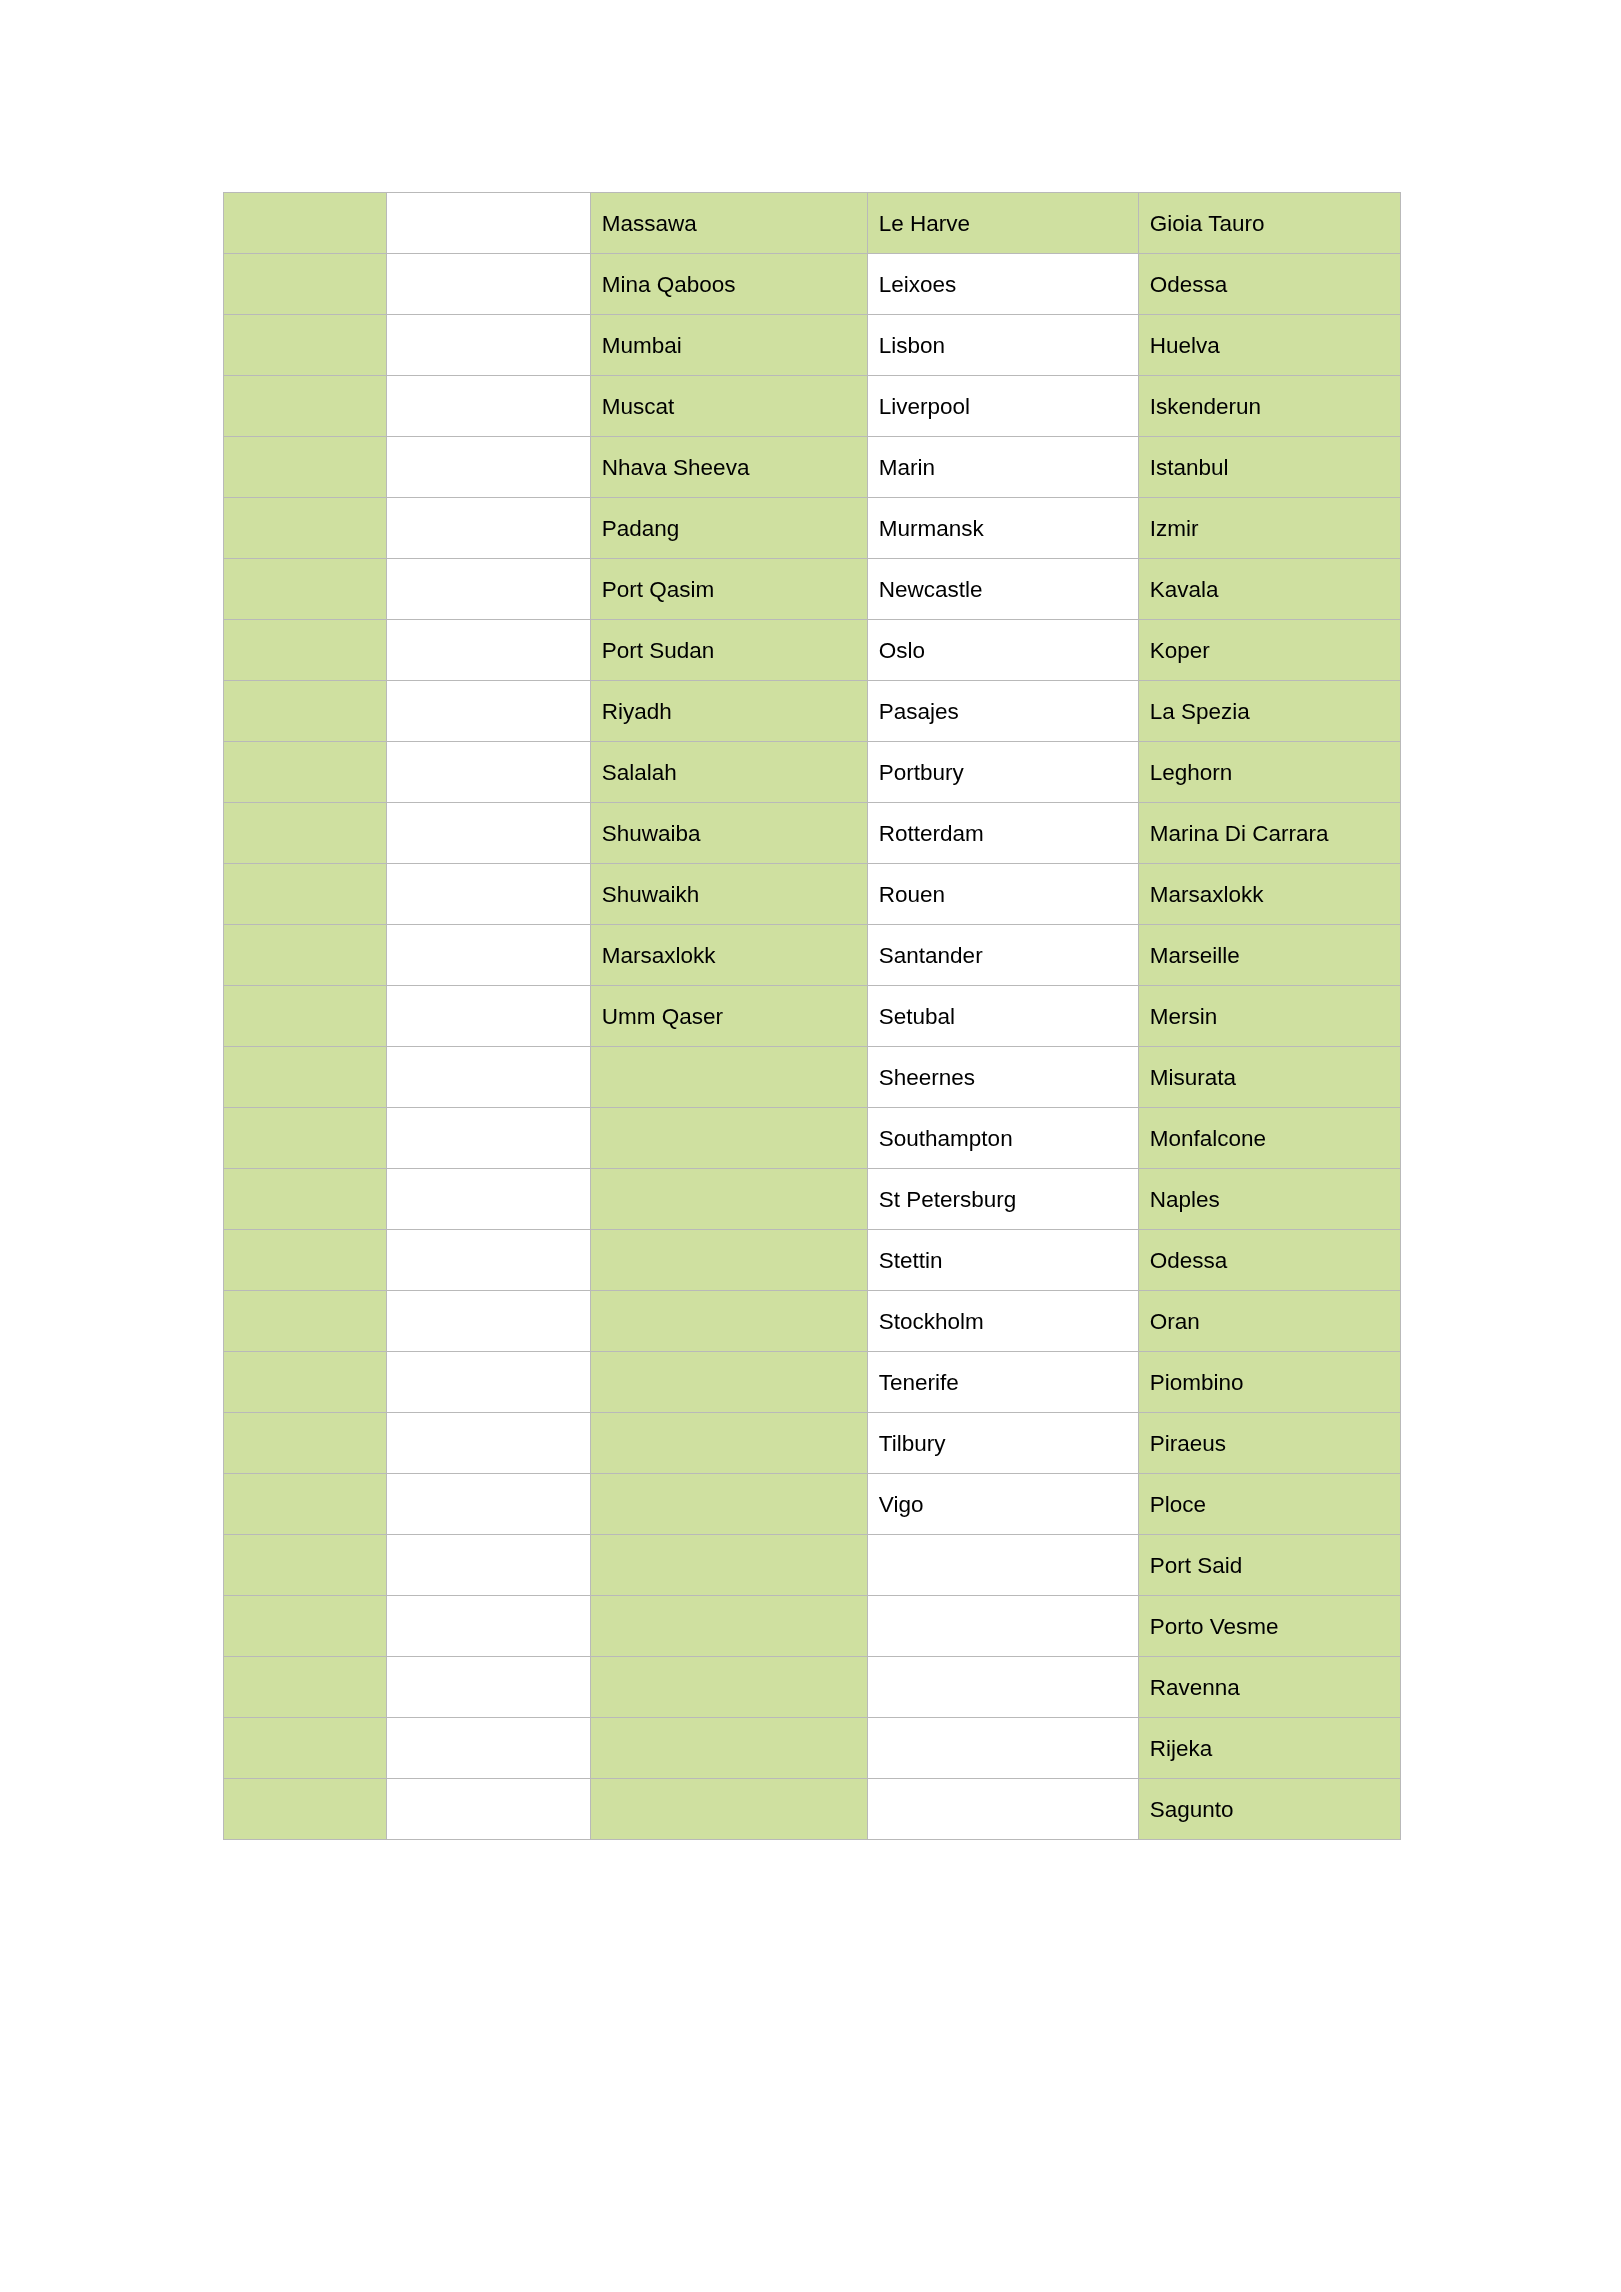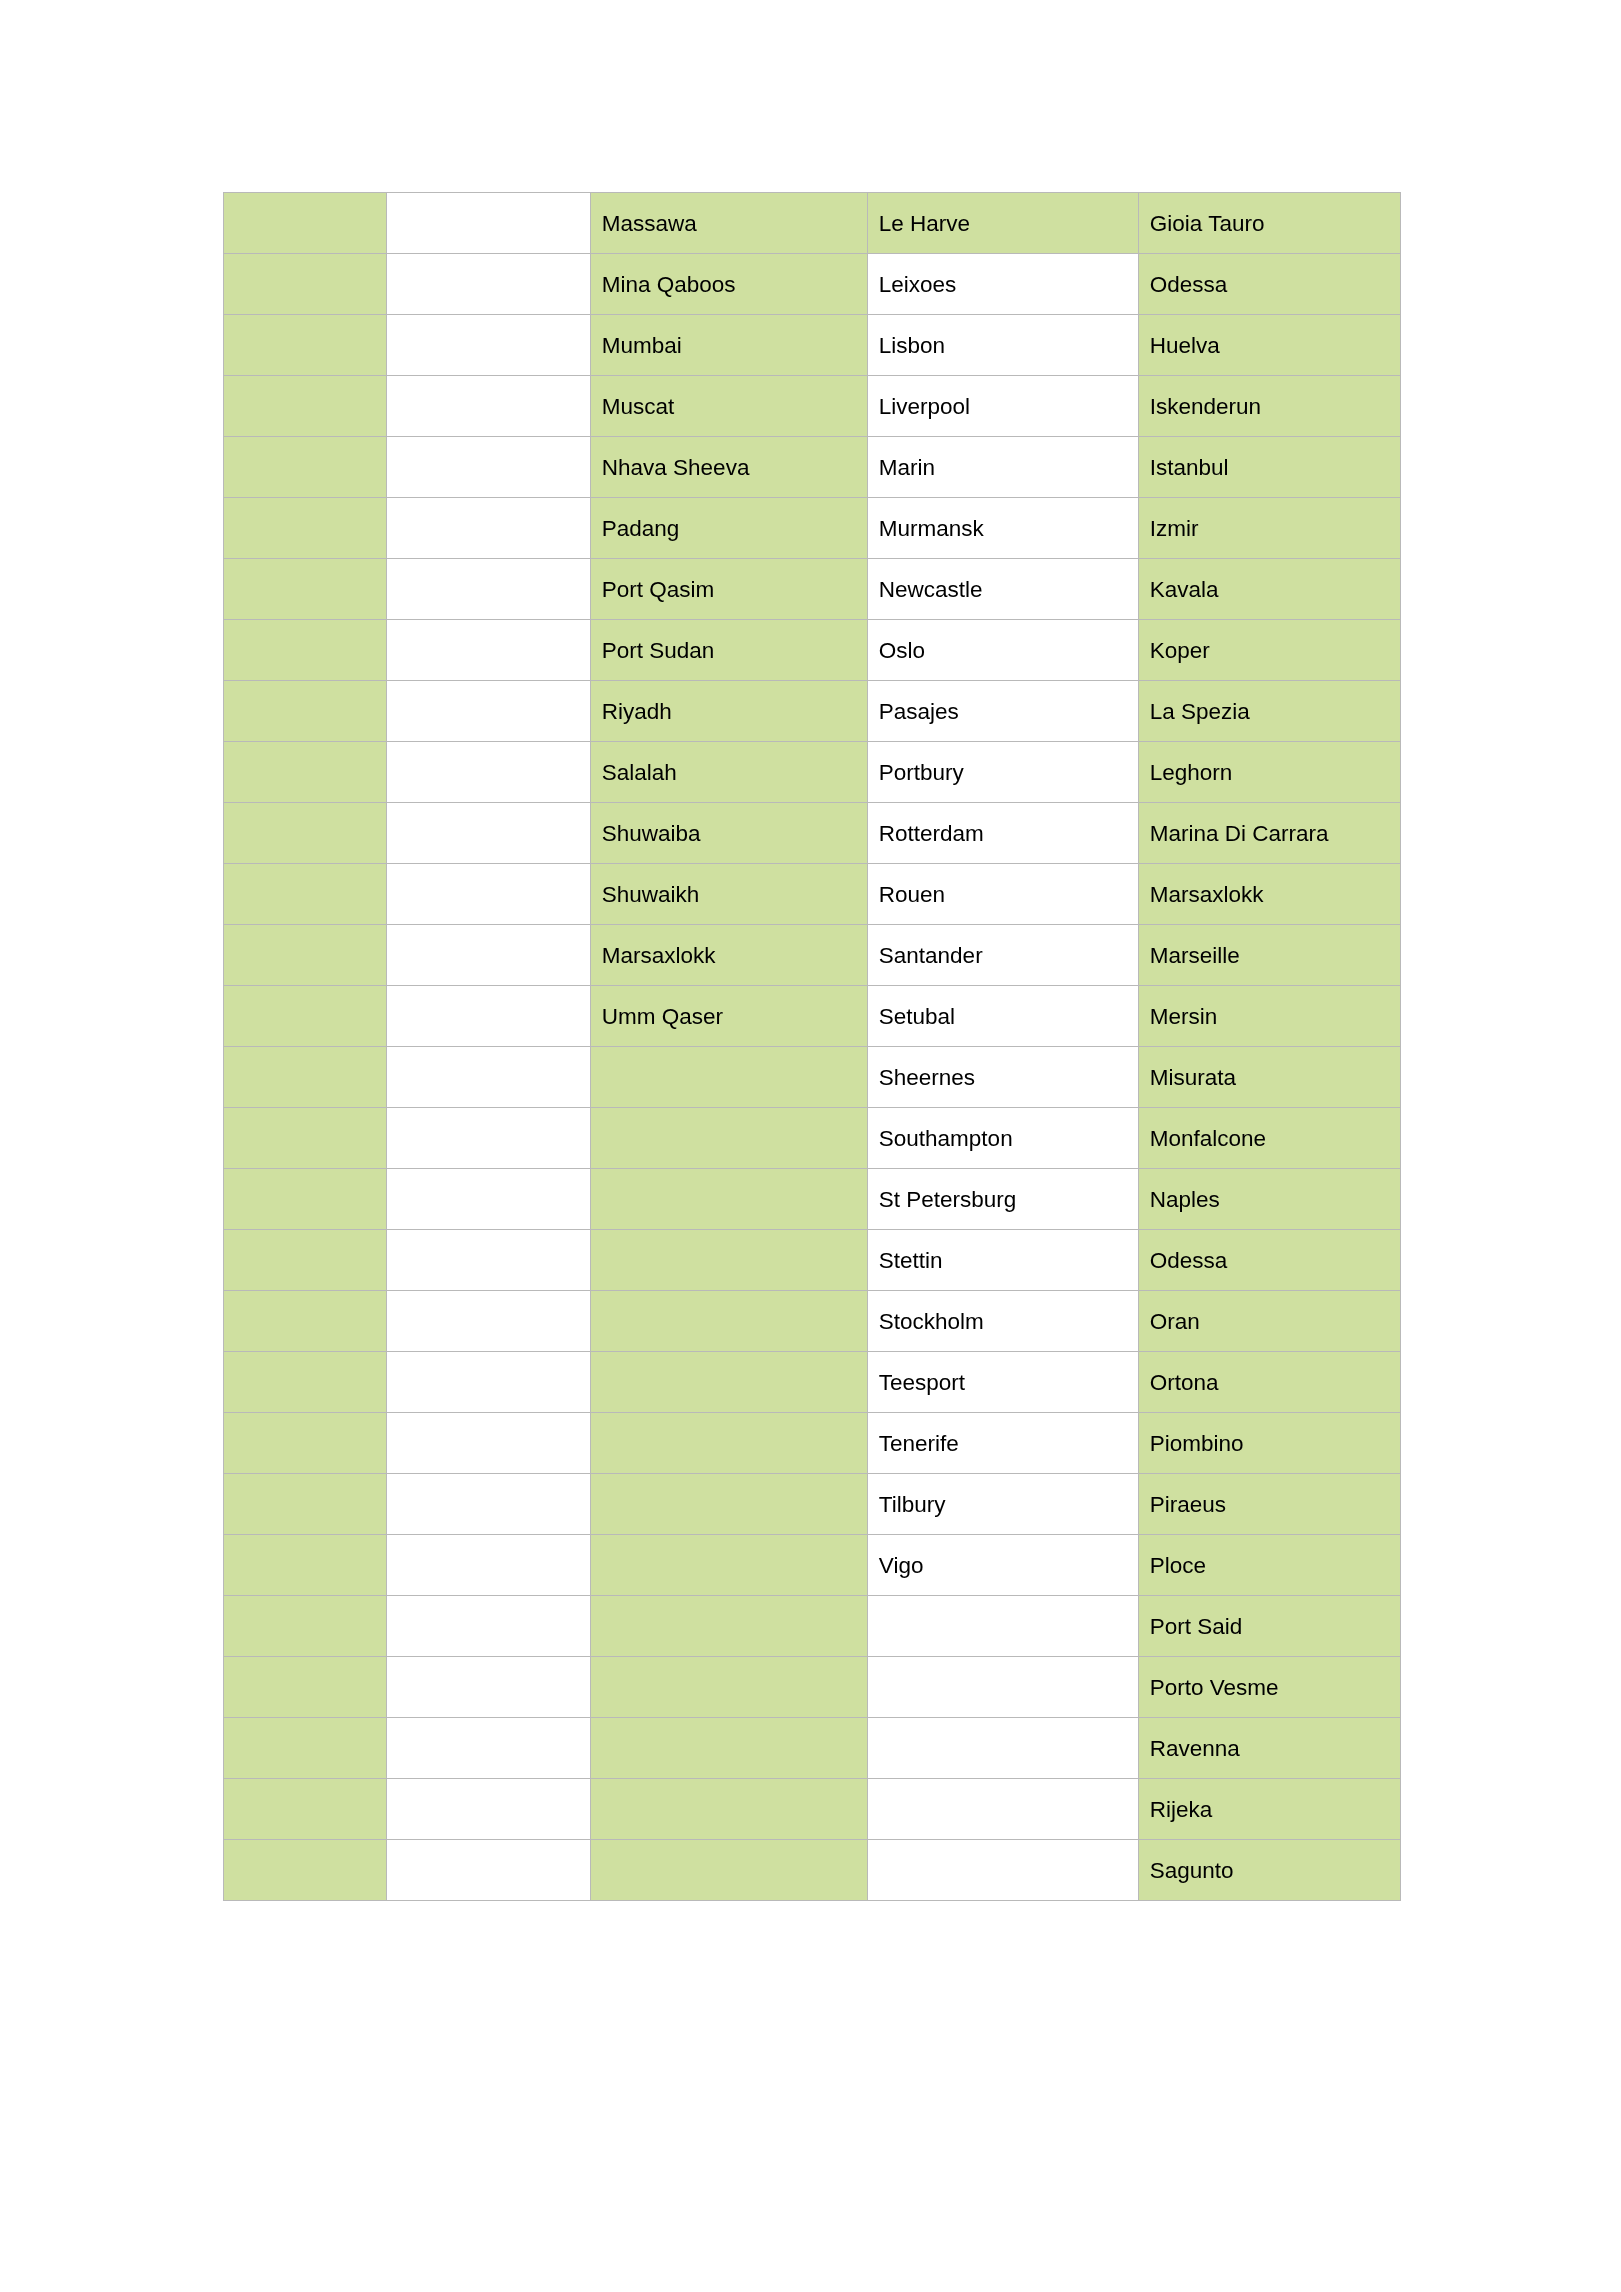--- a/index.html
+++ b/index.html
@@ -195,27 +195,20 @@
             <td class="shaded"></td>
             <td class="plain"></td>
             <td class="shaded"></td>
             <td class="plain">Stockholm</td>
             <td class="shaded">Oran</td>
           </tr>
           <tr>
             <td class="shaded"></td>
             <td class="plain"></td>
             <td class="shaded"></td>
-            <td class="plain">Teesport</td>
-            <td class="shaded">Ortona</td>
-          </tr>
-          <tr>
-            <td class="shaded"></td>
-            <td class="plain"></td>
-            <td class="shaded"></td>
             <td class="plain">Tenerife</td>
             <td class="shaded">Piombino</td>
           </tr>
           <tr>
             <td class="shaded"></td>
             <td class="plain"></td>
             <td class="shaded"></td>
             <td class="plain">Tilbury</td>
             <td class="shaded">Piraeus</td>
           </tr>

